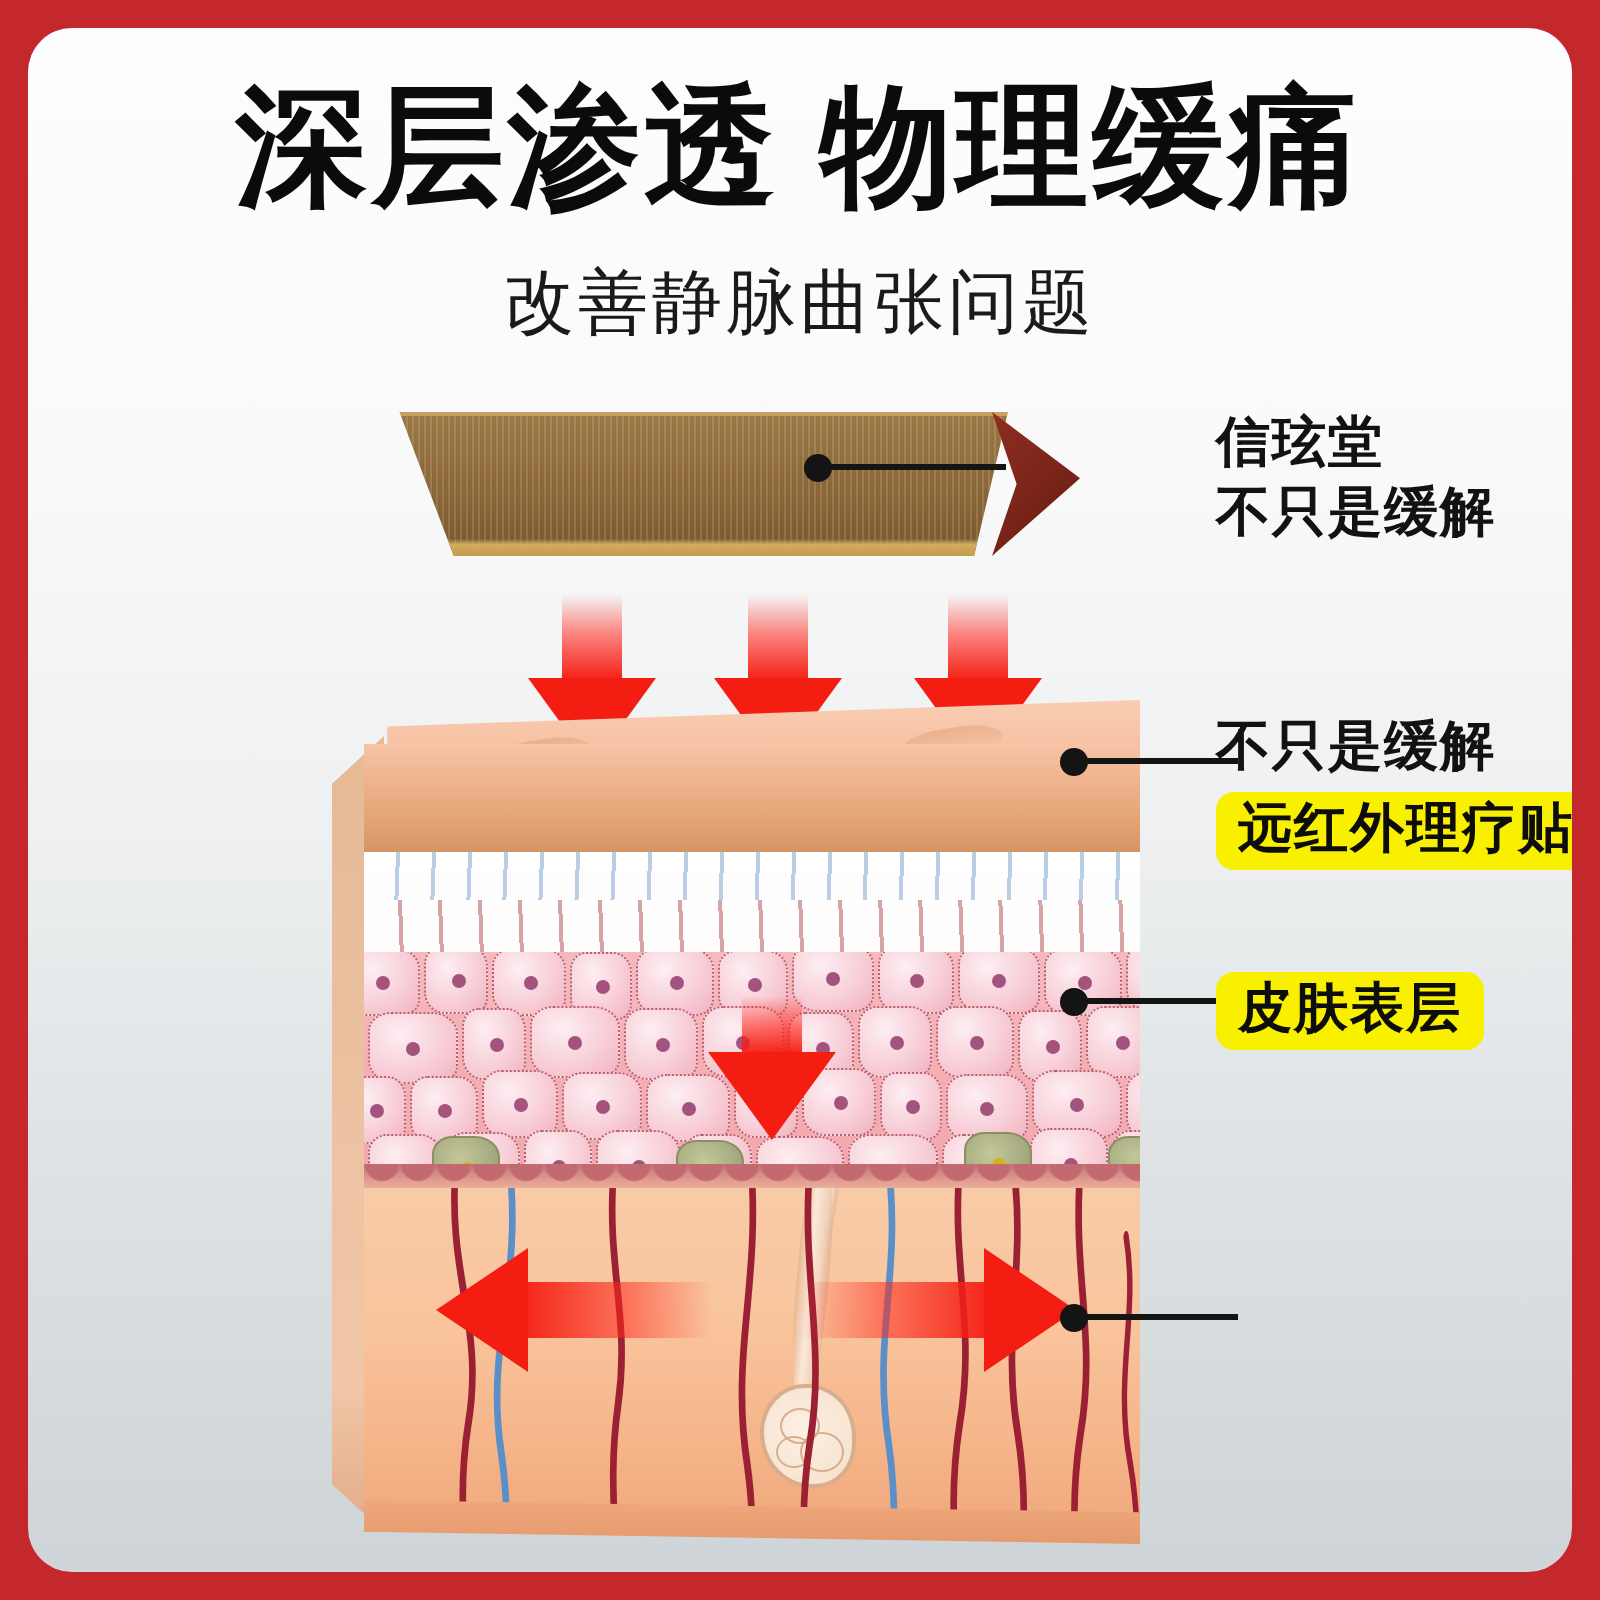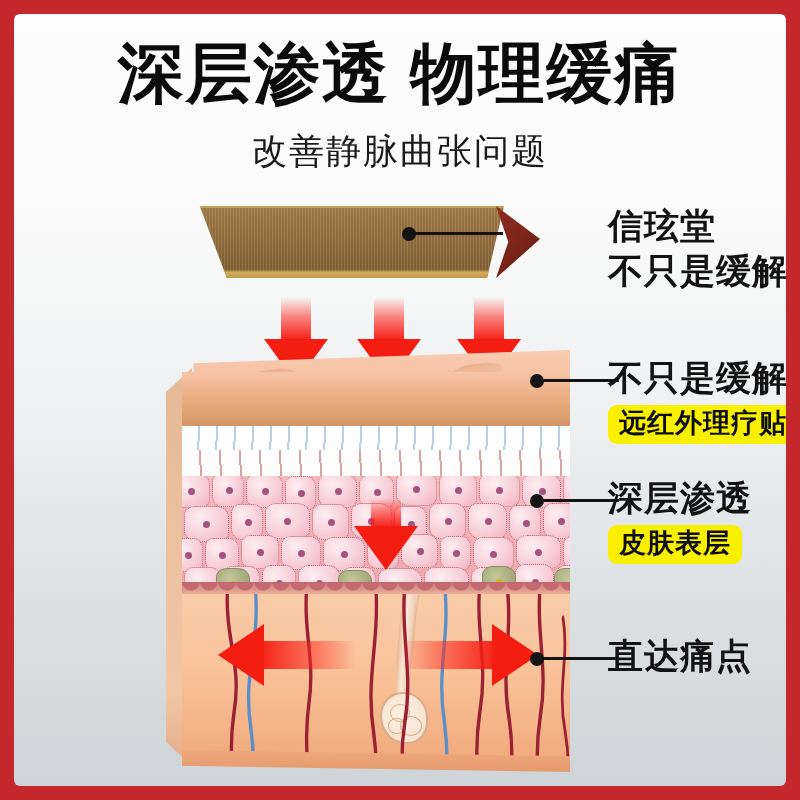--- a/index.html
+++ b/index.html
@@ -7,21 +7,21 @@
     width: 800px; height: 800px;
     font-family: "Liberation Sans", "DejaVu Sans", sans-serif;
     overflow: hidden;
   }
   body { background: #c4272c; }
 
   .frame {
     position: absolute;
     left: 14px; top: 14px;
     width: 772px; height: 772px;
-    border-radius: 6px;
+    border-radius: 22px;
     background: linear-gradient(180deg, #fdfdfd 0%, #fafafa 26%, #eef0f1 52%, #dfe3e5 72%, #ced4d7 100%);
     overflow: hidden;
   }
 
   
   .title {
     position: absolute; left: 0; right: 0; top: 24px;
     text-align: center;
     font-size: 66px;
     font-weight: 700;
@@ -201,21 +201,21 @@
   .leader { position: absolute; height: 16px; }
   .leader .dot {
     position: absolute; left: 0; top: 1px;
     width: 14px; height: 14px; border-radius: 50%; background: #141414;
   }
   .leader .line {
     position: absolute; left: 9px; top: 6px; height: 3px; background: #141414;
   }
   .callout { position: absolute; }
   .callout .ctitle {
-    font-size: 35px; font-weight: 700; color: #121212; letter-spacing: 1px;
+    font-size: 27px; font-weight: 700; color: #121212; letter-spacing: 1px;
     white-space: nowrap; line-height: 1.1;
   }
   .callout .chl {
     display: inline-block; margin-top: 7px;
     background: #f9f000; border-radius: 9px;
     padding: 3px 11px 5px;
     font-size: 27px; font-weight: 700; color: #0d0d0d; letter-spacing: 1px;
     white-space: nowrap; line-height: 1.15;
   }
   .callout.brand .ctitle { line-height: 1.28; }
@@ -373,25 +373,23 @@
   <div class="callout" style="left:594px; top:345px;">
     <div class="ctitle">不只是缓解</div>
     <div class="chl">远红外理疗贴</div>
   </div>
 
   <div class="leader" style="left:516px; top:479px; width:88px;">
     <div class="dot"></div>
     <div class="line" style="width:80px;"></div>
   </div>
   <div class="callout" style="left:594px; top:465px;">
-    <div class="ctitle">深层渗透</div>
     <div class="chl">皮肤表层</div>
   </div>
 
   <div class="leader" style="left:516px; top:637px; width:88px;">
     <div class="dot"></div>
     <div class="line" style="width:80px;"></div>
   </div>
   <div class="callout" style="left:594px; top:623px;">
-    <div class="ctitle">直达痛点</div>
   </div>
 
 </div>
 
 </body></html>

